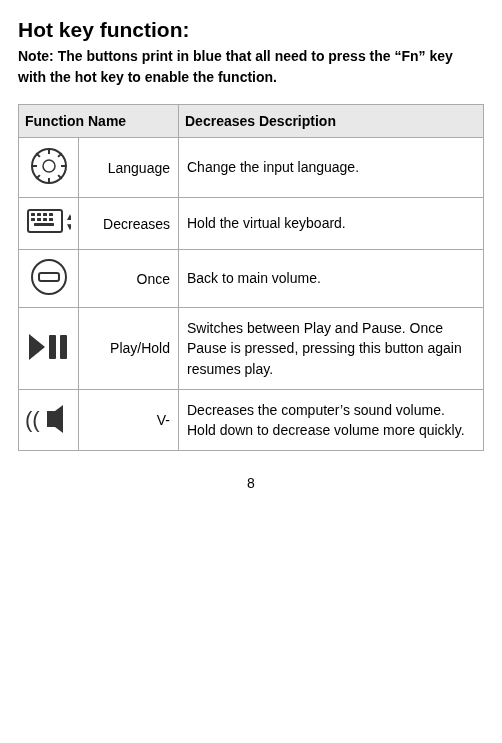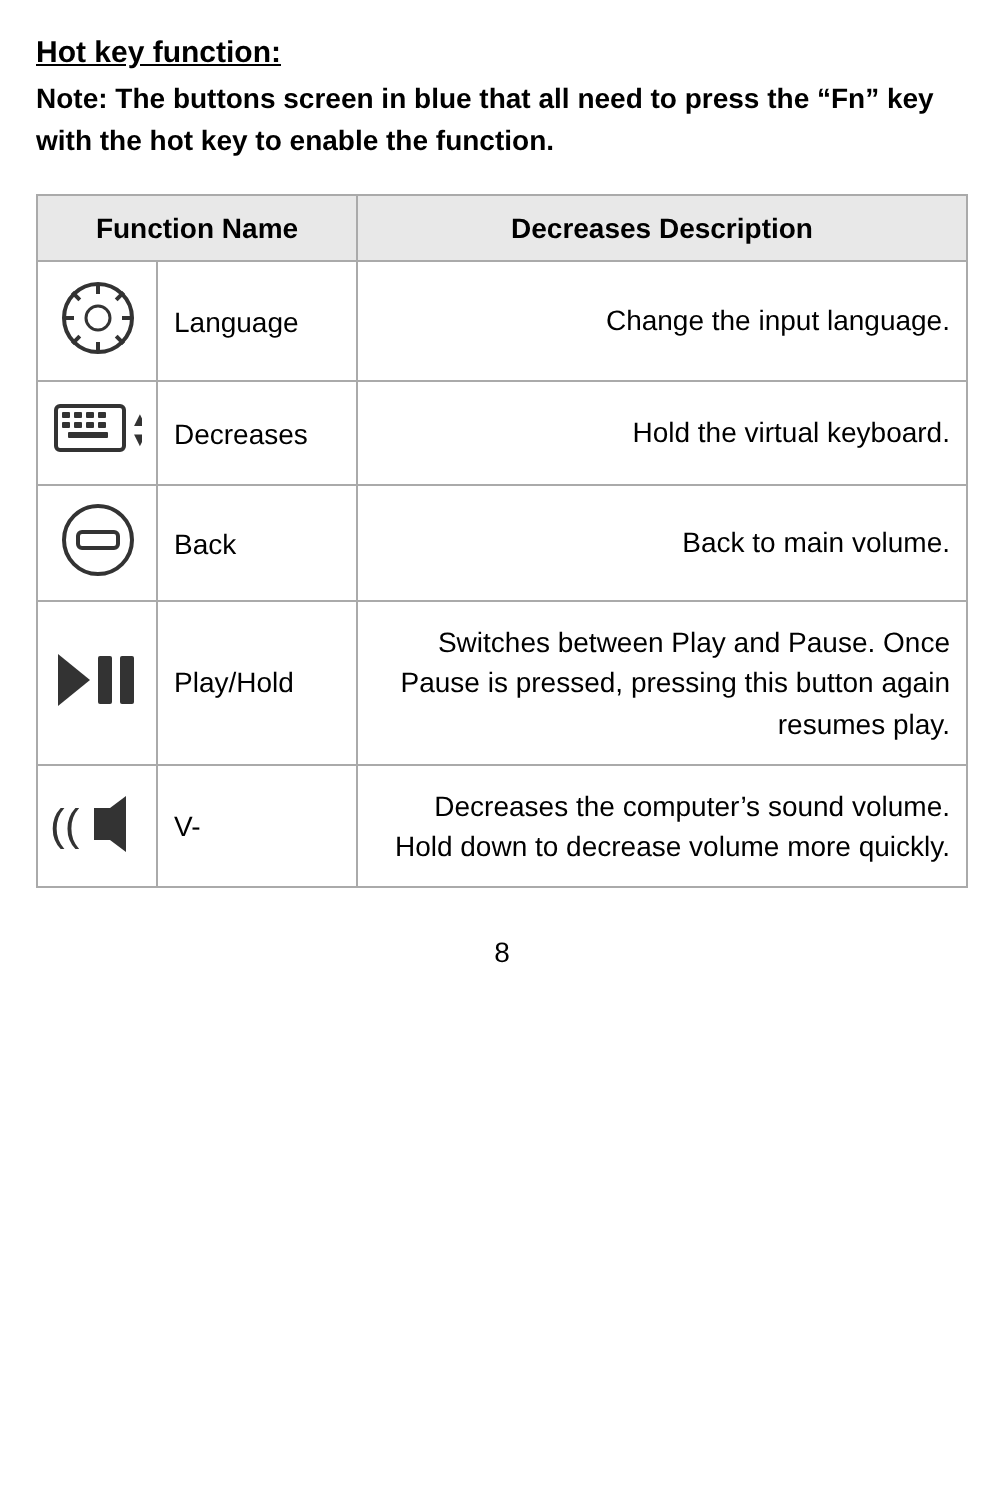--- a/index.html
+++ b/index.html
@@ -8,23 +8,22 @@
       min-height: 743px;
       background: #fff;
       font-family: Arial, sans-serif;
       font-size: 14px;
       color: #000;
       padding: 18px 18px 20px 18px;
     }
 
     .intro-title {
       font-weight: bold;
-      font-size: 15px;
+      font-size: 21px;
       margin-bottom: 4px;
-      text-decoration: underline;
     }
     .intro-note {
       font-size: 14px;
       margin-bottom: 16px;
       line-height: 1.5;
     }
     .intro-note strong {
       font-weight: bold;
     }
 
@@ -33,58 +32,57 @@
       border-collapse: collapse;
       border: 1px solid #aaa;
     }
 
     thead tr th {
       background: #e8e8e8;
       border: 1px solid #aaa;
       padding: 8px 6px;
       font-weight: bold;
       font-size: 14px;
-      text-align: center;
+      text-align: left;
     }
 
     tbody tr td {
       border: 1px solid #aaa;
       vertical-align: middle;
       padding: 10px 8px;
-      text-align: right;
     }
 
     .icon-cell {
       width: 60px;
       text-align: center;
       padding: 8px 4px;
     }
 
     .name-cell {
       width: 100px;
-      text-align: left;
+      text-align: right;
       font-size: 14px;
     }
 
     .desc-cell {
       font-size: 14px;
       line-height: 1.45;
     }
 
     .page-num {
       text-align: center;
       margin-top: 24px;
       font-size: 14px;
     }
   </style>
 </head>
 <body>
 
 <p class="intro-title">Hot key function:</p>
-<p class="intro-note"><strong>Note: The buttons screen in blue that all need to press the “Fn” key with the hot key to enable the function.</strong></p>
+<p class="intro-note"><strong>Note: The buttons print in blue that all need to press the “Fn” key with the hot key to enable the function.</strong></p>
 
 <table>
   <thead>
     <tr>
       <th colspan="2">Function Name</th>
       <th>Decreases Description</th>
     </tr>
   </thead>
   <tbody>
 
@@ -136,21 +134,21 @@
       <td class="desc-cell">Hold the virtual keyboard.</td>
     </tr>
 
     <tr>
       <td class="icon-cell">
         <svg width="38" height="38" viewBox="0 0 38 38">
           <circle cx="19" cy="19" r="17" fill="none" stroke="#333" stroke-width="2"></circle>
           <rect x="9" y="15" width="20" height="8" rx="2" fill="none" stroke="#333" stroke-width="2"></rect>
         </svg>
       </td>
-      <td class="name-cell">Back</td>
+      <td class="name-cell">Once</td>
       <td class="desc-cell">Back to main volume.</td>
     </tr>
 
     <tr>
       <td class="icon-cell">
         <svg width="44" height="30" viewBox="0 0 44 30">
 
           <polygon points="2,2 18,15 2,28" fill="#333"></polygon>
 
           <rect x="22" y="3" width="7" height="24" rx="1" fill="#333"></rect>

